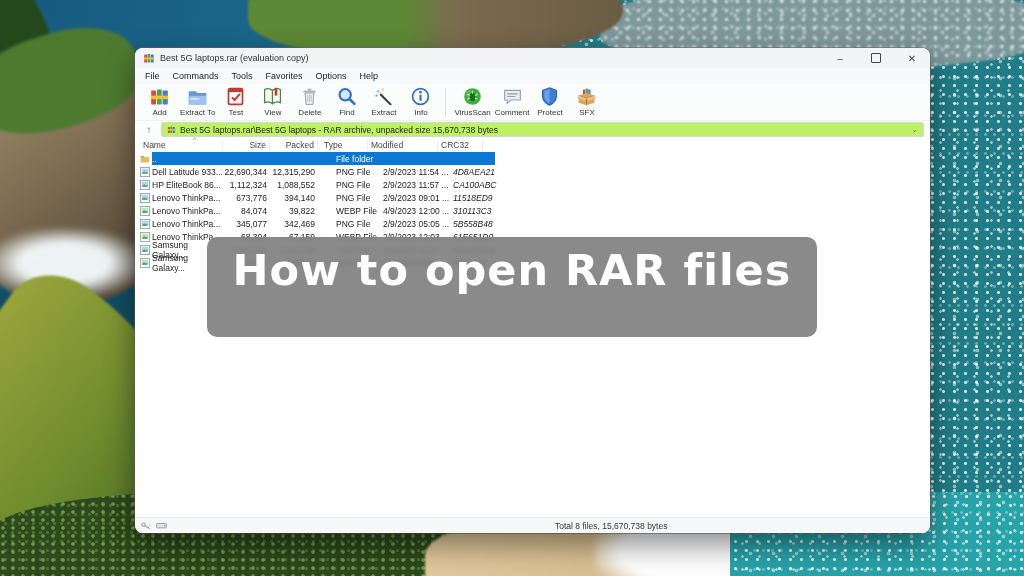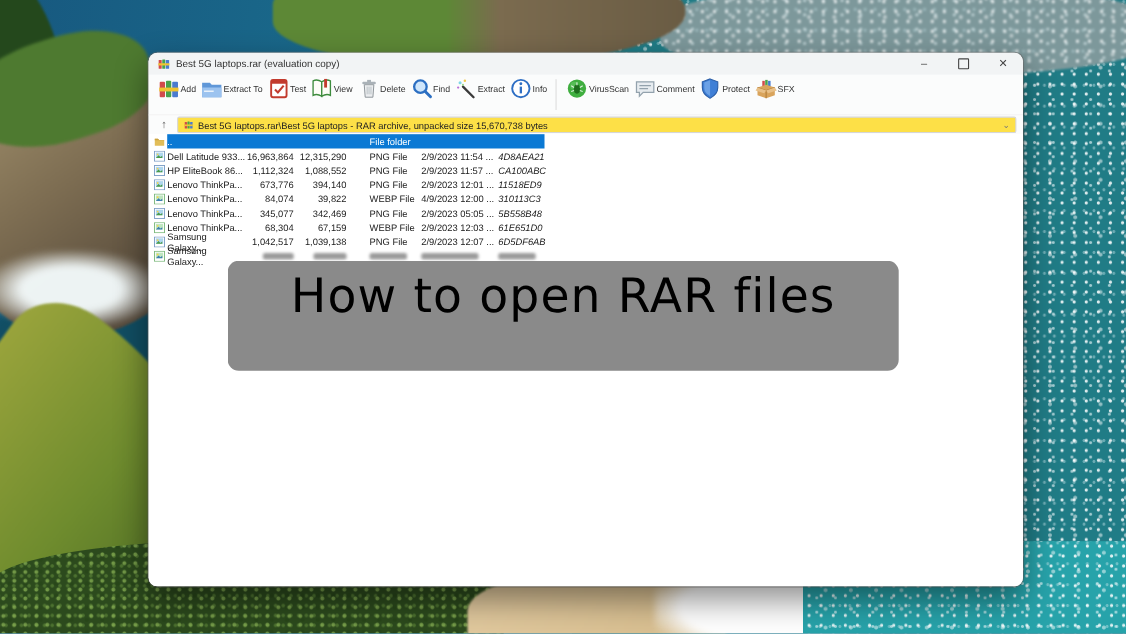--- a/index.html
+++ b/index.html
@@ -64,30 +64,30 @@
   .ctrl{width:36px;height:100%;display:flex;align-items:center;justify-content:center;
     font-size:10px;color:#444;cursor:default;}
   .maxbox{width:8px;height:8px;border:1px solid #444;border-radius:1px;}
 
   .menubar{height:16px;flex:0 0 16px;background:#f8f9fa;display:flex;align-items:center;
     gap:13px;padding:0 10px;font-size:9px;color:#222;}
   .menu-item{cursor:default;}
 
   .toolbar{height:34px;flex:0 0 34px;background:#fbfcfc;display:flex;align-items:flex-start;
     padding:2px 4px 0 6px;border-bottom:1px solid #f0f0f0;}
-  .tool{display:flex;flex-direction:row;align-items:center;min-width:33px;padding:0 2px;
+  .tool{display:flex;flex-direction:column;align-items:center;min-width:33px;padding:0 2px;
     font-size:8px;color:#333;cursor:default;}
   .tool svg{width:21px;height:21px;}
   .tool .tlabel{margin-top:1px;white-space:nowrap;}
   .tb-sep{width:1px;height:28px;background:#ddd;margin:2px 6px 0;}
 
   .addressbar{height:17px;flex:0 0 17px;display:flex;align-items:center;background:#fbfcfc;
     padding:0 6px;}
   .up-btn{width:16px;text-align:center;color:#555;font-size:10px;cursor:default;}
-  .addr-box{flex:1;height:13px;background:#fde047;border:1px solid #d6d6d6;border-radius:2px;
+  .addr-box{flex:1;height:13px;background:#bef264;border:1px solid #d6d6d6;border-radius:2px;
     display:flex;align-items:center;padding:0 5px;margin-left:4px;}
   .addr-box svg{width:9px;height:9px;margin-right:4px;flex:0 0 auto;}
   .addr-text{font-size:8.5px;color:#222;flex:1;white-space:nowrap;overflow:hidden;}
   .addr-chevron{color:#777;font-size:8px;line-height:1;}
 
   .filelist{flex:1;background:#fff;position:relative;}
   .lheader{display:flex;height:14px;align-items:center;color:#444;font-size:8.5px;position:relative;}
   .lheader .hcell{box-sizing:border-box;border-right:1px solid #ececec;height:11px;line-height:11px;}
   .h-name{width:88px;padding-left:8px;}
   .h-size{width:47px;text-align:right;padding-right:3px;}
@@ -113,22 +113,22 @@
   .statusbar{height:15px;flex:0 0 15px;background:#f6f7f8;border-top:1px solid #e8e8e8;
     display:flex;align-items:center;padding:0 6px;position:relative;font-size:8.5px;color:#333;}
   .statusbar svg{width:11px;height:9px;margin-right:4px;}
   .sb-total{position:absolute;left:420px;}
 
   
   .caption-overlay{position:absolute;left:207px;top:237px;width:610px;height:100px;
     background:rgba(128,128,128,0.92);border-radius:10px;z-index:5;
     -webkit-backdrop-filter:blur(2px);backdrop-filter:blur(2px);
     display:flex;justify-content:center;}
-  .caption-text{font-family:"DejaVu Sans",sans-serif;font-weight:400;font-size:43px;
-    color:#000000;margin-top:8px;letter-spacing:1px;white-space:nowrap;}
+  .caption-text{font-family:"DejaVu Sans",sans-serif;font-weight:700;font-size:43px;
+    color:#ffffff;margin-top:8px;letter-spacing:1px;white-space:nowrap;}
 </style>
 </head>
 <body>
 
 <div class="desktop">
   <div class="wall speck sea-right"></div>
   <div class="wall speck sea-topright"></div>
   <div class="wall veg cliff-topleft"></div>
   <div class="wall sea-darkleft"></div>
   <div class="wall rock-left"></div>
@@ -154,20 +154,28 @@
     <span class="title">Best 5G laptops.rar (evaluation copy)</span>
     <div class="win-controls">
       <span class="ctrl">–</span>
       <span class="ctrl">
           <span class="maxbox"></span>
         </span>
       <span class="ctrl">✕</span>
     </div>
   </div>
 
+  <div class="menubar">
+    <span class="menu-item">File</span>
+    <span class="menu-item">Commands</span>
+    <span class="menu-item">Tools</span>
+    <span class="menu-item">Favorites</span>
+    <span class="menu-item">Options</span>
+    <span class="menu-item">Help</span>
+  </div>
 
   <div class="toolbar">
     <div class="tool">
       <svg viewBox="0 0 24 24">
         <rect x="2.5" y="5" width="5.5" height="16" rx="1" fill="#d14b4b"></rect>
         <rect x="9" y="4" width="5.5" height="17" rx="1" fill="#49a24c"></rect>
         <rect x="15.5" y="5" width="6" height="16" rx="1" fill="#4a7bd0"></rect>
         <rect x="2" y="11" width="20" height="4" fill="#f0c430"></rect>
       </svg>
       <span class="tlabel">Add</span>
@@ -276,20 +284,29 @@
         <rect x="9" y="4" width="5.5" height="17" rx="1" fill="#49a24c"></rect>
         <rect x="15.5" y="5" width="6" height="16" rx="1" fill="#4a7bd0"></rect>
         <rect x="2" y="11" width="20" height="4" fill="#f0c430"></rect>
       </svg>
       <span class="addr-text">Best 5G laptops.rar\Best 5G laptops - RAR archive, unpacked size 15,670,738 bytes</span>
       <span class="addr-chevron">⌄</span>
     </div>
   </div>
 
   <div class="filelist">
+    <div class="lheader">
+      <span class="sort-caret">^</span>
+      <span class="hcell h-name">Name</span>
+      <span class="hcell h-size">Size</span>
+      <span class="hcell h-packed">Packed</span>
+      <span class="hcell h-type">Type</span>
+      <span class="hcell h-mod">Modified</span>
+      <span class="hcell h-crc">CRC32</span>
+    </div>
 
     <div class="lrow selected">
       <span class="c-icon">
           <svg viewBox="0 0 14 12">
         <path d="M1 2h4l1.5 1.5H13V11H1z" fill="#e2bd58"></path>
             <path d="M1 2h4l1.5 1.5H13V4H1z" fill="#caa23d"></path>
           </svg>
         </span>
       <div class="rcells">
         <span class="c-name">..</span>
@@ -305,21 +322,21 @@
       <span class="c-icon">
           <svg viewBox="0 0 12 12">
         <rect x=".5" y=".5" width="11" height="11" fill="#fff" stroke="#7a9cc6"></rect>
             <rect x="2" y="2" width="8" height="6" fill="#aed6ee"></rect>
             <circle cx="4" cy="4" r="1" fill="#f6d44a"></circle>
             <path d="M2 8l3-3 2 2 2-1.5V8z" fill="#4a9b4a"></path>
           </svg>
         </span>
       <div class="rcells">
         <span class="c-name">Dell Latitude 933...</span>
-        <span class="c-size">16,963,864</span>
+        <span class="c-size">22,690,344</span>
         <span class="c-packed">12,315,290</span>
         <span class="c-type">PNG File</span>
         <span class="c-mod">2/9/2023 11:54 ...</span>
         <span class="c-crc">4D8AEA21</span>
       </div>
     </div>
 
     <div class="lrow">
       <span class="c-icon">
           <svg viewBox="0 0 12 12">
@@ -346,21 +363,21 @@
             <rect x="2" y="2" width="8" height="6" fill="#aed6ee"></rect>
             <circle cx="4" cy="4" r="1" fill="#f6d44a"></circle>
             <path d="M2 8l3-3 2 2 2-1.5V8z" fill="#4a9b4a"></path>
           </svg>
         </span>
       <div class="rcells">
         <span class="c-name">Lenovo ThinkPa...</span>
         <span class="c-size">673,776</span>
         <span class="c-packed">394,140</span>
         <span class="c-type">PNG File</span>
-        <span class="c-mod">2/9/2023 12:01 ...</span>
+        <span class="c-mod">2/9/2023 09:01 ...</span>
         <span class="c-crc">11518ED9</span>
       </div>
     </div>
 
     <div class="lrow">
       <span class="c-icon">
           <svg viewBox="0 0 12 12">
         <rect x=".5" y=".5" width="11" height="11" fill="#fff" stroke="#7ab87a"></rect>
             <rect x="2" y="2" width="8" height="6" fill="#bfe6bf"></rect>
             <circle cx="4" cy="4" r="1" fill="#f6d44a"></circle>
@@ -447,17 +464,28 @@
         <span class="c-name">Samsung Galaxy...</span>
         <span class="c-size"><span class="smudge" style="width:28px"></span></span>
         <span class="c-packed"><span class="smudge" style="width:30px"></span></span>
         <span class="c-type"><span class="smudge" style="width:34px"></span></span>
         <span class="c-mod"><span class="smudge" style="width:52px"></span></span>
         <span class="c-crc"><span class="smudge" style="width:34px"></span></span>
       </div>
     </div>
   </div>
 
+  <div class="statusbar">
+    <svg viewBox="0 0 14 10">
+      <circle cx="3.2" cy="4" r="2.2" fill="none" stroke="#8a8a8a" stroke-width="1.2"></circle>
+      <path d="M5 5.5l6 3.5M9 8l1.4-1.8" stroke="#8a8a8a" stroke-width="1.2" fill="none"></path>
+    </svg>
+    <svg viewBox="0 0 14 10">
+      <rect x=".7" y="2.5" width="12.5" height="5.5" rx="1" fill="#e3e6e8" stroke="#8a8a8a" stroke-width="1"></rect>
+      <circle cx="11" cy="5.2" r=".9" fill="#8a8a8a"></circle>
+    </svg>
+    <span class="sb-total">Total 8 files, 15,670,738 bytes</span>
+  </div>
 </div>
 
 <div class="caption-overlay">
   <span class="caption-text">How to open RAR files</span>
 </div>
 
 </body></html>

